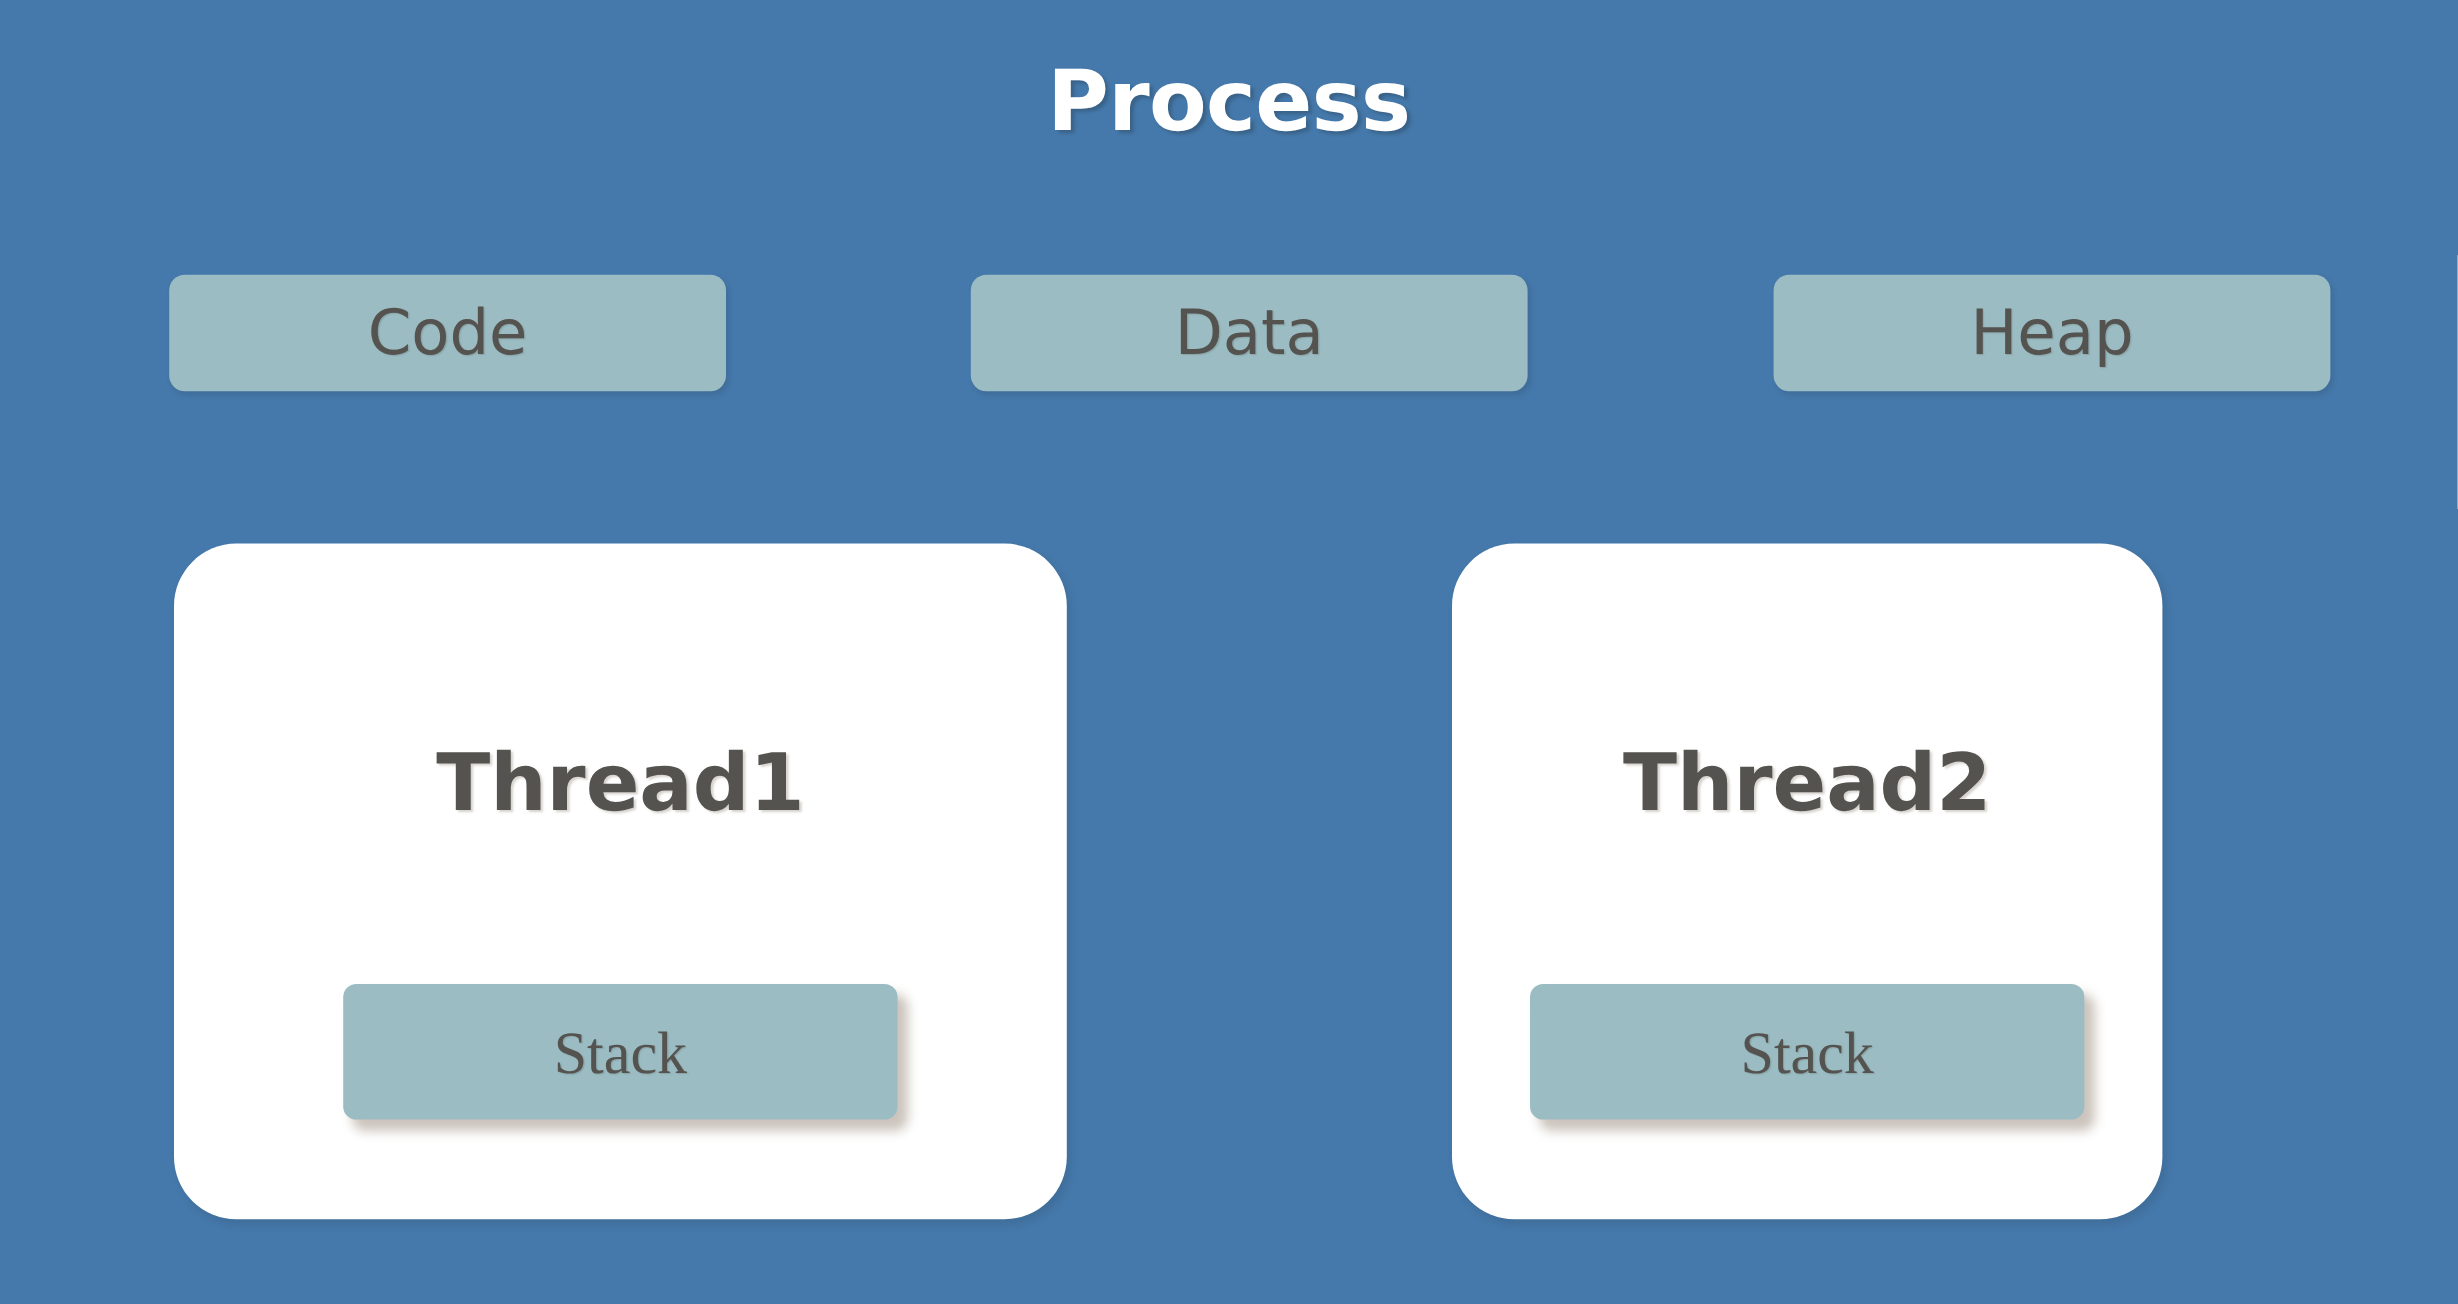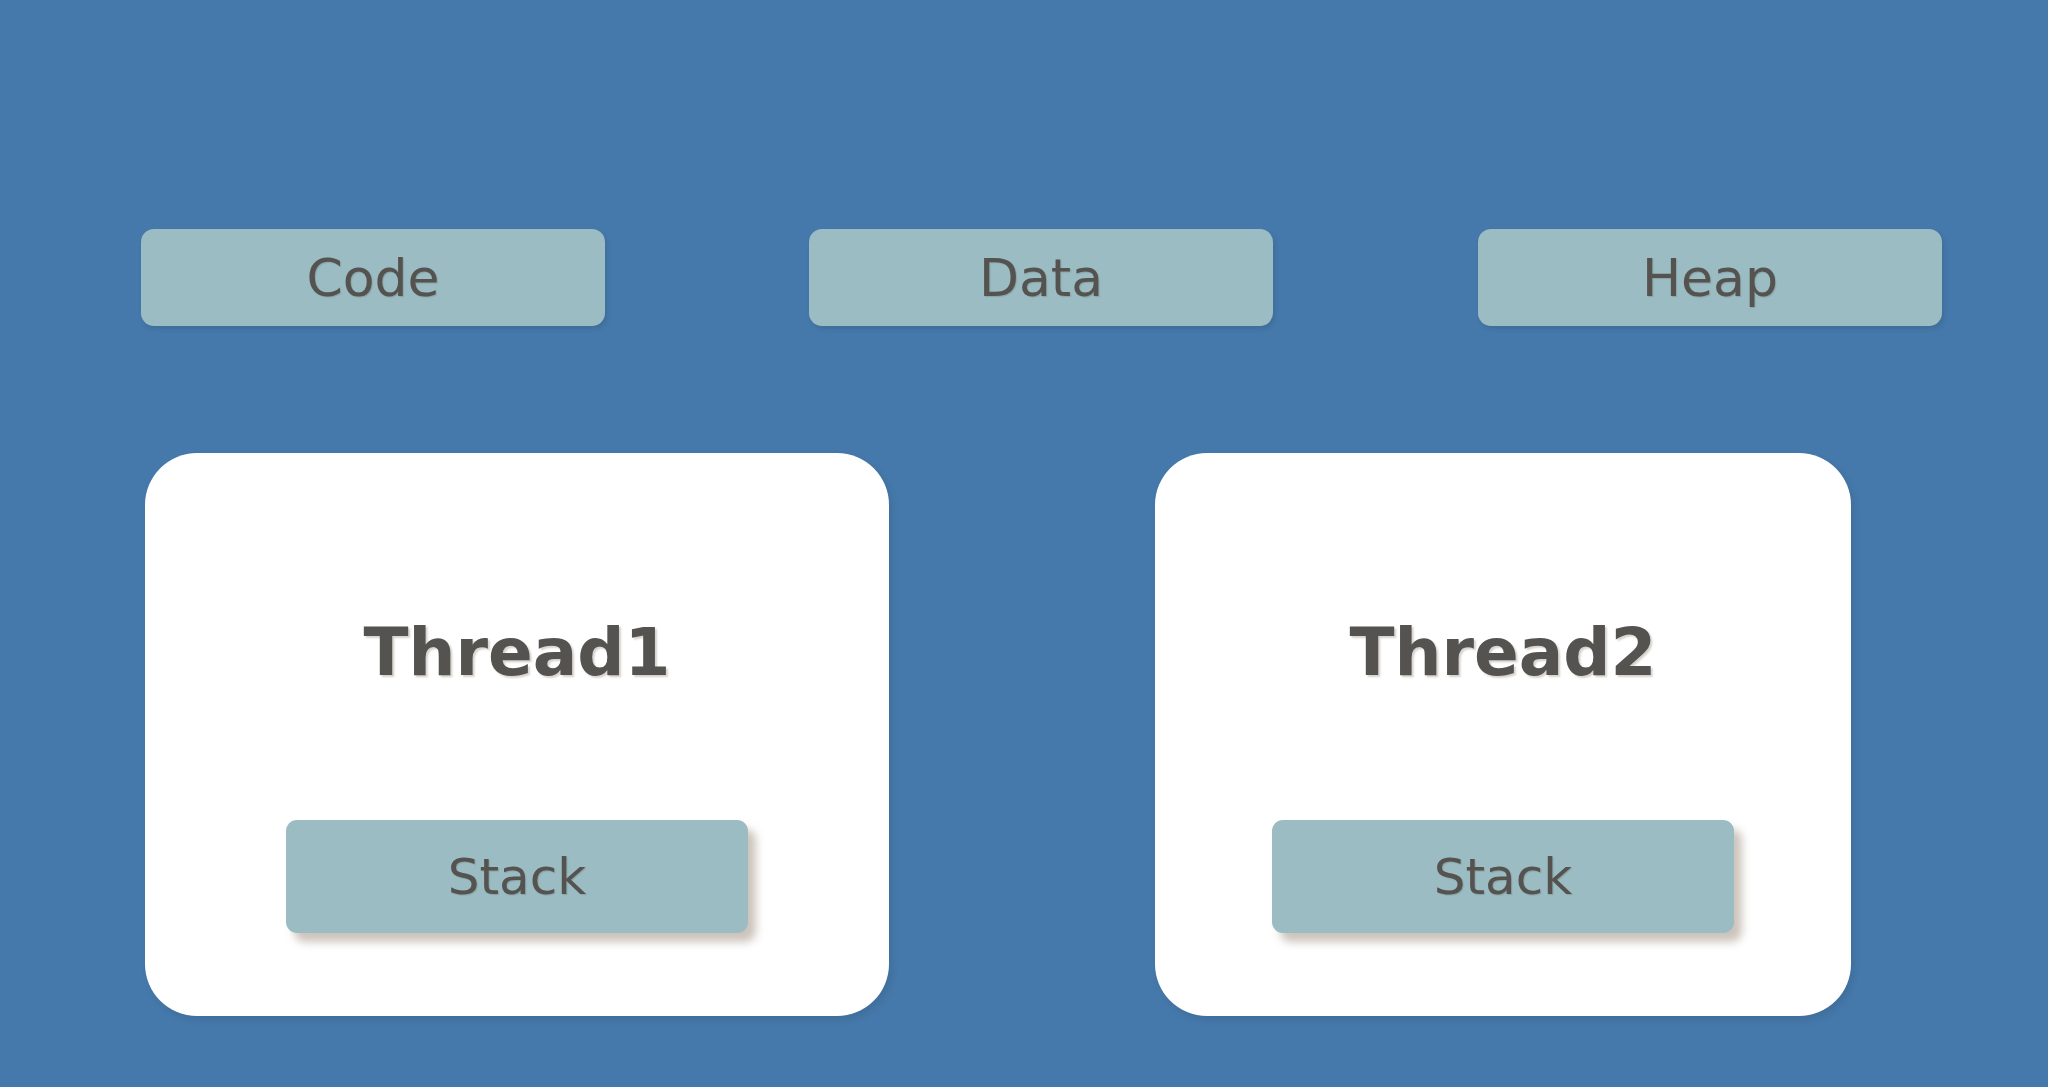--- a/index.html
+++ b/index.html
@@ -72,21 +72,21 @@
   .thread-card {
     position: absolute;
     top: 453px;
     width: 744px;
     height: 563px;
     background: #ffffff;
     border-radius: 52px;
     box-shadow: 3px 4px 6px rgba(45, 70, 95, 0.20);
   }
   .thread-card.thread-0 { left: 145px; }
-  .thread-card.thread-1 { left: 1155px; width: 696px; }
+  .thread-card.thread-1 { left: 1210px; width: 592px; }
 
   .thread-title {
     position: absolute;
     left: 0;
     top: 167px;
     width: 100%;
     text-align: center;
     font-size: 66px;
     font-weight: bold;
     color: #55534f;
@@ -107,27 +107,29 @@
     display: flex;
     align-items: center;
     justify-content: center;
   }
   .stack-label {
     font-size: 50px;
     font-weight: normal;
     color: #55534f;
     line-height: 1;
     text-shadow: 1px 1px 1px rgba(80, 90, 90, 0.25);
+    font-family: Liberation Serif, serif;
   }
 </style>
 </head>
 <body>
 
 <div id="diagram">
 
+  <div class="process-title">Process</div>
 
   <div class="segment-row">
 
     <div class="segment-box seg-0">
       <span class="segment-label">Code</span>
     </div>
 
     <div class="segment-box seg-2">
       <span class="segment-label">Heap</span>
     </div>

